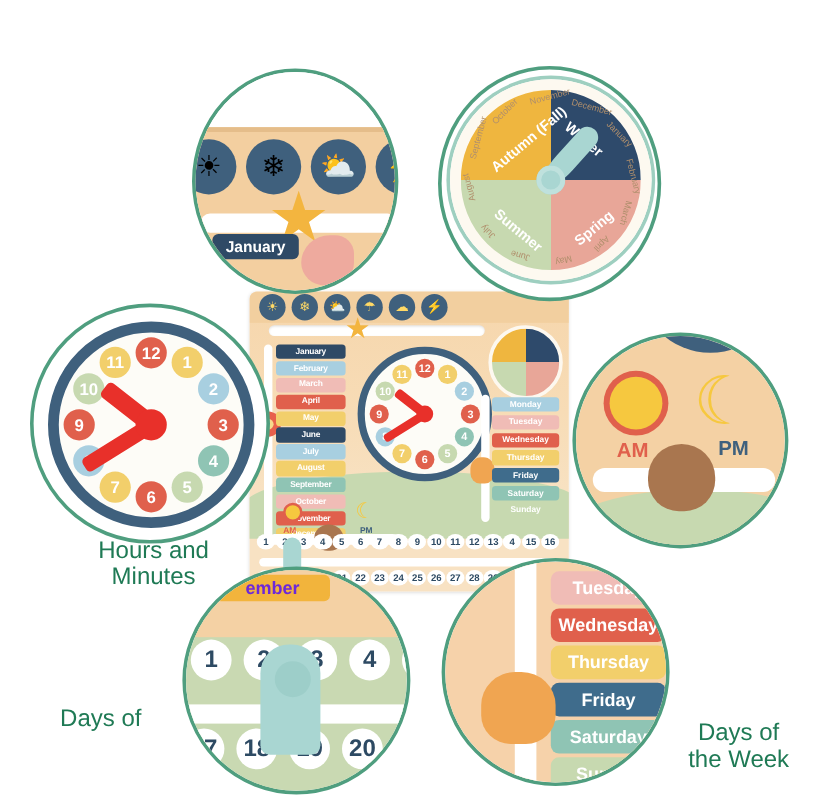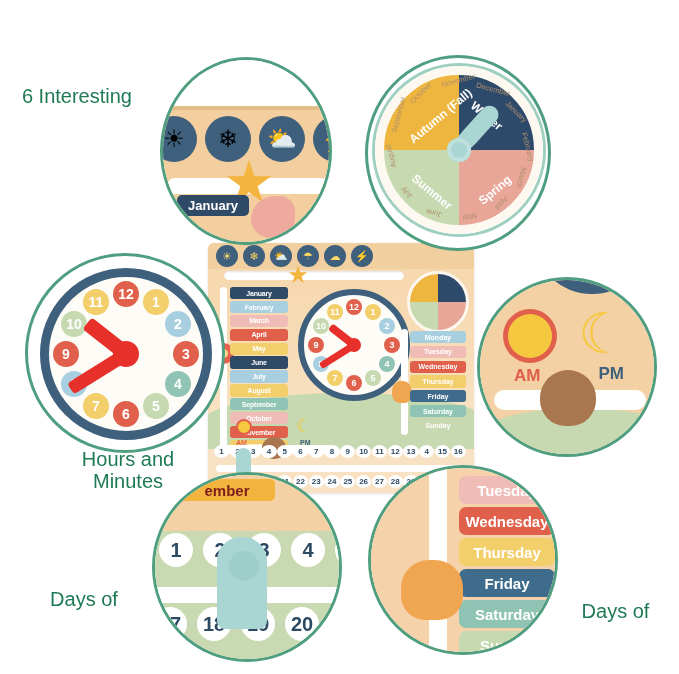--- a/index.html
+++ b/index.html
@@ -230,21 +230,21 @@
   .co-ampm .hog { position:absolute; left:60px; top:90px; width:56px; height:56px;
                   background:#a9764f; border-radius:50% 50% 46% 46%; }
   .co-ampm .clockedge { position:absolute; left:52px; top:-52px; width:120px; height:66px;
                         border-radius:0 0 60px 60px; background:#3f607d; }
 
   
   .co-dom { left:152px; top:472px; width:190px; height:190px; }
   .co-dom .bg { position:absolute; inset:0; background:#c9d9b2; }
   .co-dom .wood { position:absolute; left:0; top:0; width:100%; height:56px; background:#f4d1a4; }
   .co-dom .chip { position:absolute; left:24px; top:4px; width:96px; height:22px;
-                  background:#f2b43c; border-radius:5px; color:#7f1d1d; font-size:15px; font-weight:bold;
+                  background:#f2b43c; border-radius:5px; color:#6d28d9; font-size:15px; font-weight:bold;
                   display:flex; align-items:center; justify-content:center; }
   .co-dom .row { position:absolute; display:flex; gap:10px; }
   .co-dom .num { width:34px; height:34px; border-radius:50%; background:#fff;
                  color:#2d4a63; font-size:20px; font-weight:bold;
                  display:flex; align-items:center; justify-content:center; }
   .co-dom .slot { position:absolute; left:-4px; top:112px; width:200px; height:16px; background:#fff; }
   .co-dom .knob { position:absolute; left:62px; top:62px; width:50px; height:92px;
                   background:#a9d6d2; border-radius:24px 24px 8px 8px; }
   .co-dom .knobdot { position:absolute; left:74px; top:76px; width:30px; height:30px;
                      border-radius:50%; background:#9dcec9; }
@@ -259,36 +259,36 @@
   .co-dow .sq { position:absolute; left:30px; top:92px; width:62px; height:60px;
                 background:#f0a551; border-radius:46% 46% 40% 40%; }
 </style>
 </head>
 <body>
 
 <div class="stage">
 
 
   <div class="label r" style="left:0px; top:85px; width:132px;">
-    <div>6 Interesting</div>
   </div>
 
 
   <div class="label c" style="left:38px; top:448px; width:180px;">
     <div>Hours and</div>
     <div>Minutes</div>
   </div>
 
 
   <div class="label c" style="left:8px; top:588px; width:152px;">
     <div>Days of</div>
   </div>
 
   <div class="label c" style="left:552px; top:600px; width:127px;">
     <div>Days of</div>
+    <div>the Week</div>
   </div>
 
   <div class="board">
     <div class="topstrip"></div>
     <div class="grass"></div>
 
     <div class="wrow" id="board-weather-row">
         <div class="wicon">☀</div>
         <div class="wicon">❄</div>
         <div class="wicon">⛅</div>

